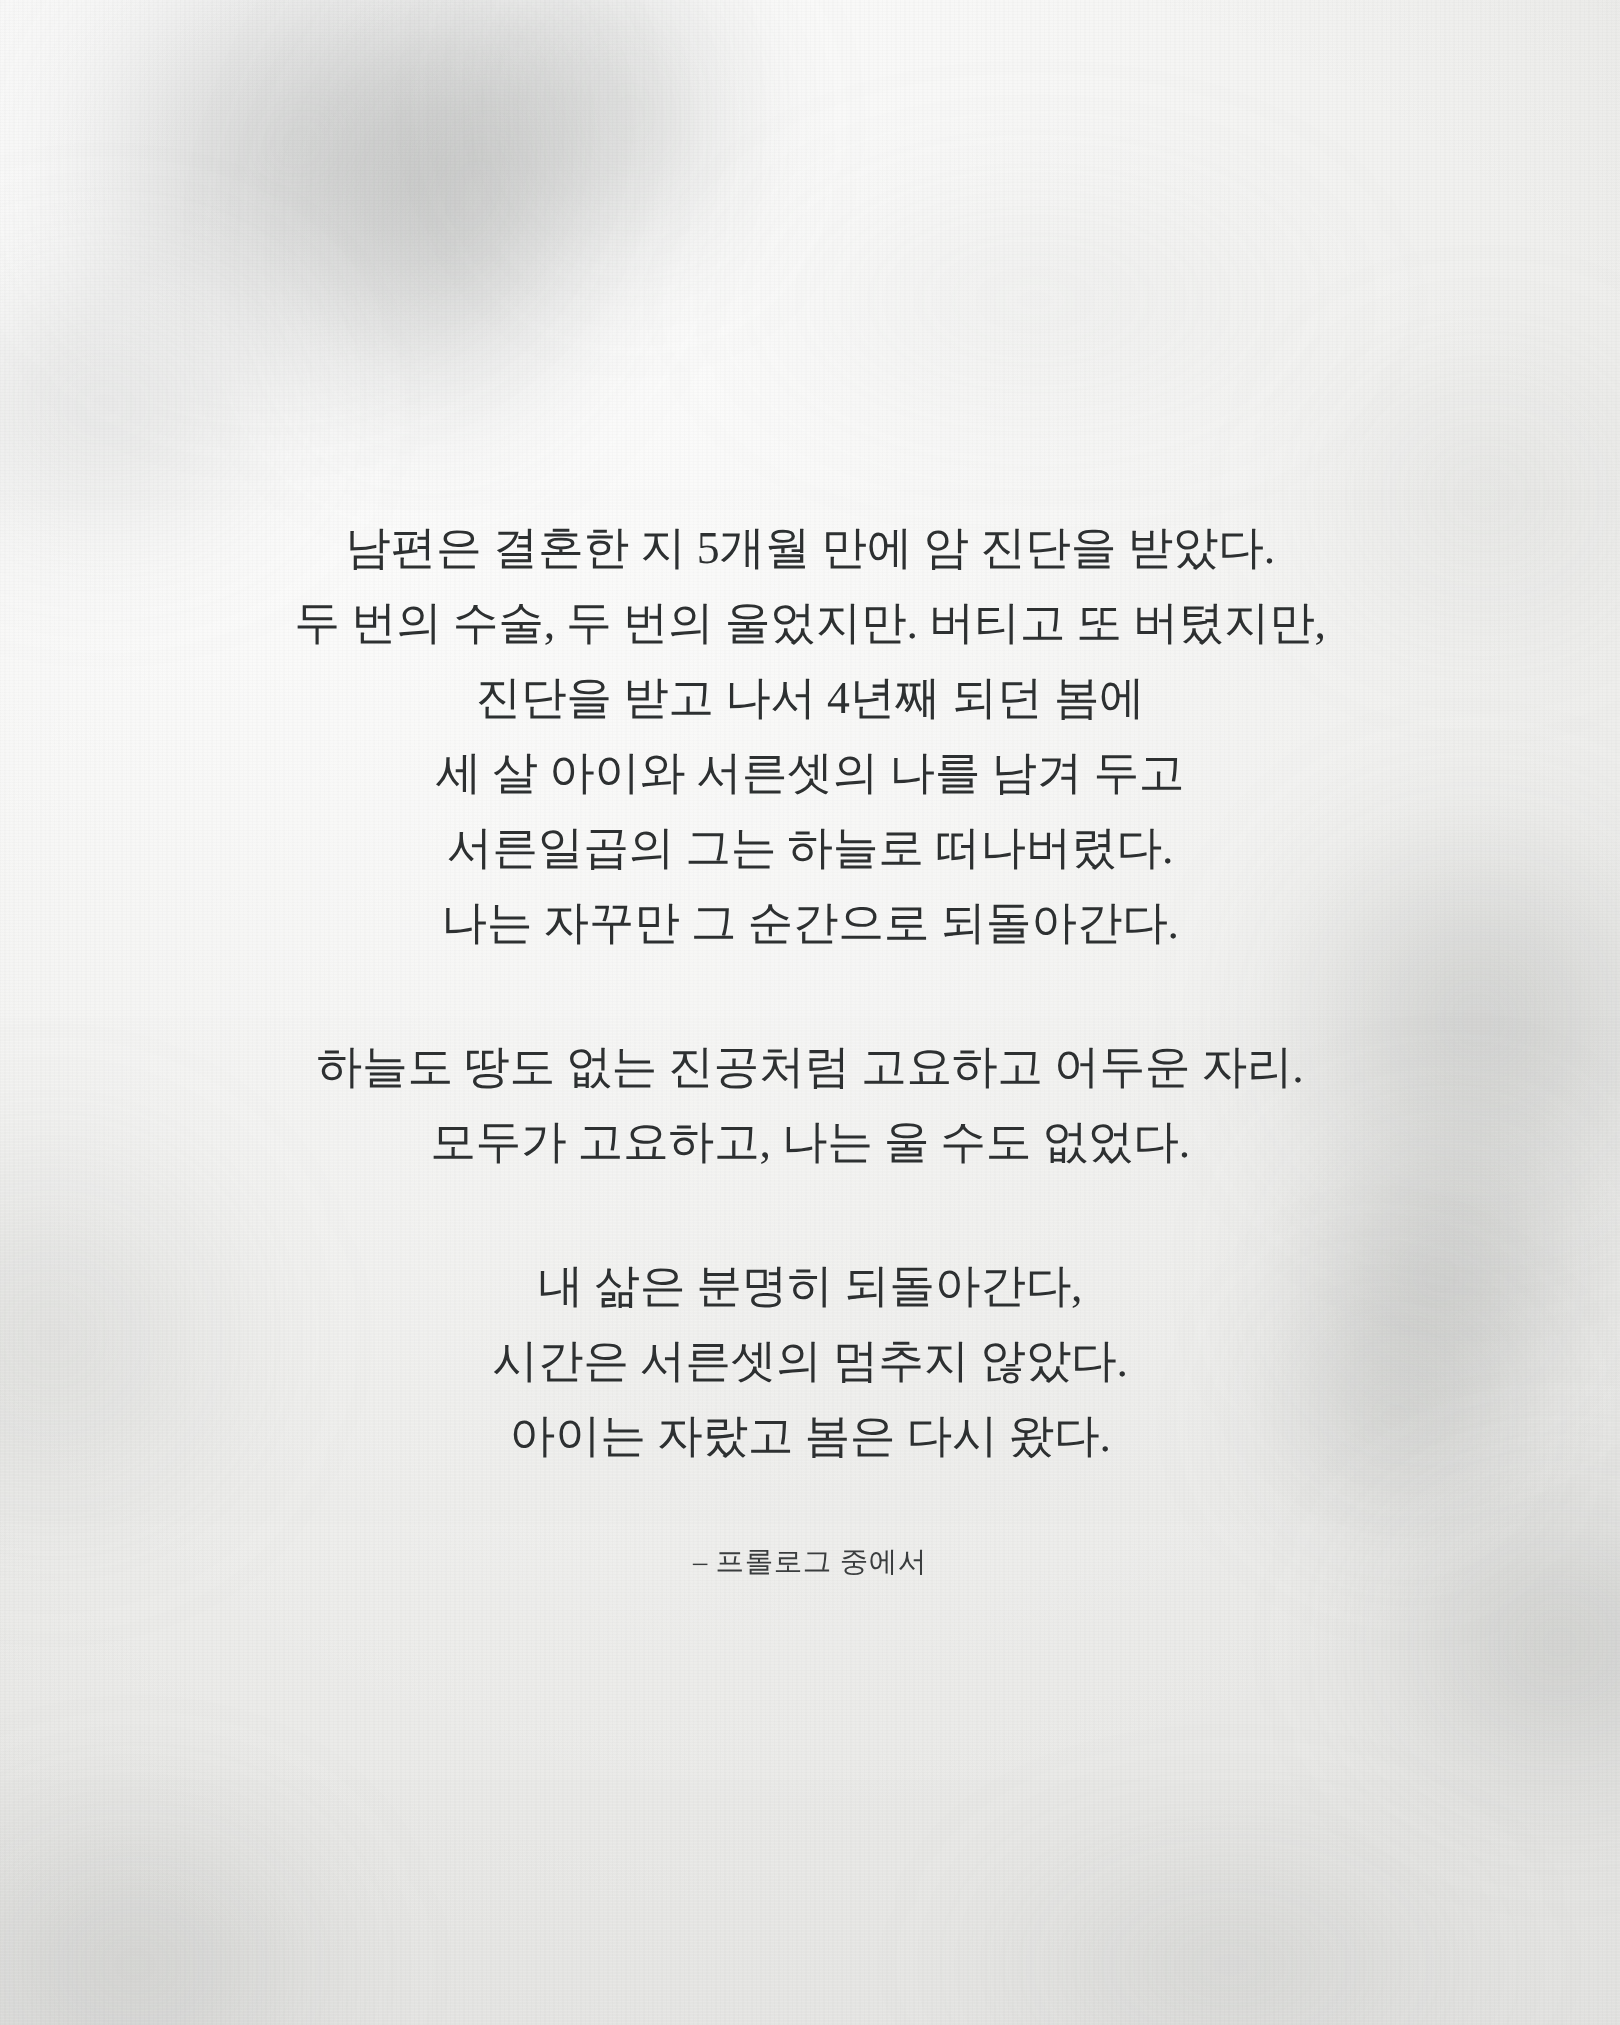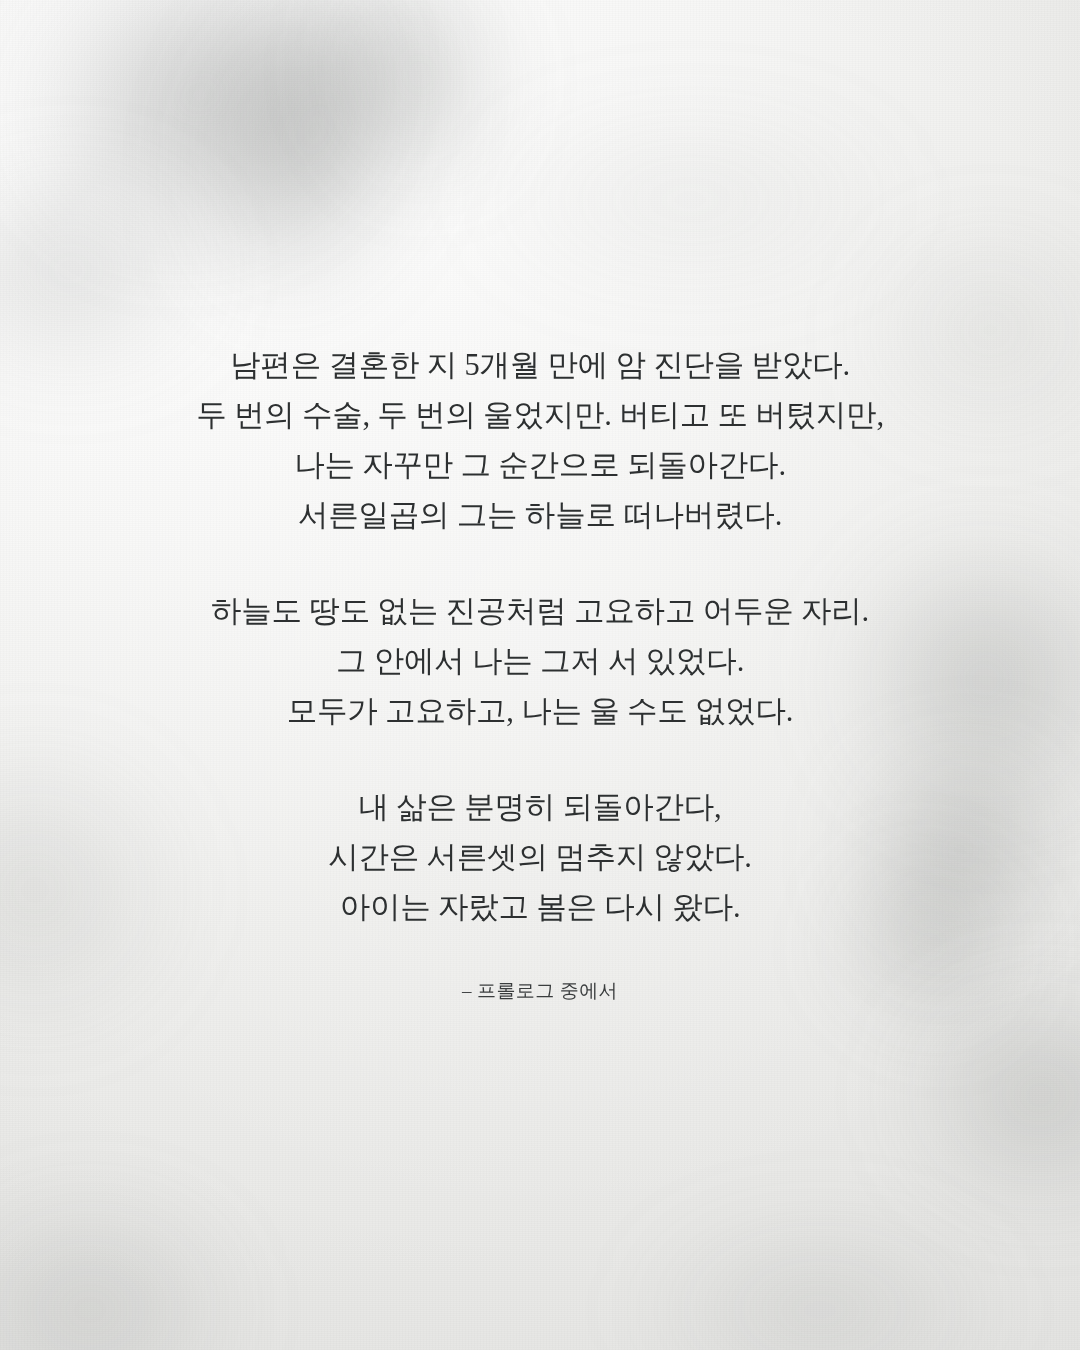--- a/index.html
+++ b/index.html
@@ -177,27 +177,28 @@
   <div class="bg-shadow s13"></div>
 
   <div class="grain"></div>
   <div class="vignette"></div>
 
   <div class="content">
 
     <div class="stanza">
       <div class="line">남편은 결혼한 지 5개월 만에 암 진단을 받았다.</div>
       <div class="line">두 번의 수술, 두 번의 울었지만. 버티고 또 버텼지만,</div>
+      <div class="line">진단을 받고 나서 4년째 되던 봄에</div>
+      <div class="line">세 살 아이와 서른셋의 나를 남겨 두고</div>
+      <div class="line">서른일곱의 그는 하늘로 떠나버렸다.</div>
       <div class="line">나는 자꾸만 그 순간으로 되돌아간다.</div>
-      <div class="line">서른일곱의 그는 하늘로 떠나버렸다.</div>
     </div>
 
     <div class="stanza">
       <div class="line">하늘도 땅도 없는 진공처럼 고요하고 어두운 자리.</div>
-      <div class="line">그 안에서 나는 그저 서 있었다.</div>
       <div class="line">모두가 고요하고, 나는 울 수도 없었다.</div>
     </div>
 
     <div class="stanza">
       <div class="line">내 삶은 분명히 되돌아간다,</div>
       <div class="line">시간은 서른셋의 멈추지 않았다.</div>
       <div class="line">아이는 자랐고 봄은 다시 왔다.</div>
     </div>
 
     <div class="attribution">– 프롤로그 중에서</div>

